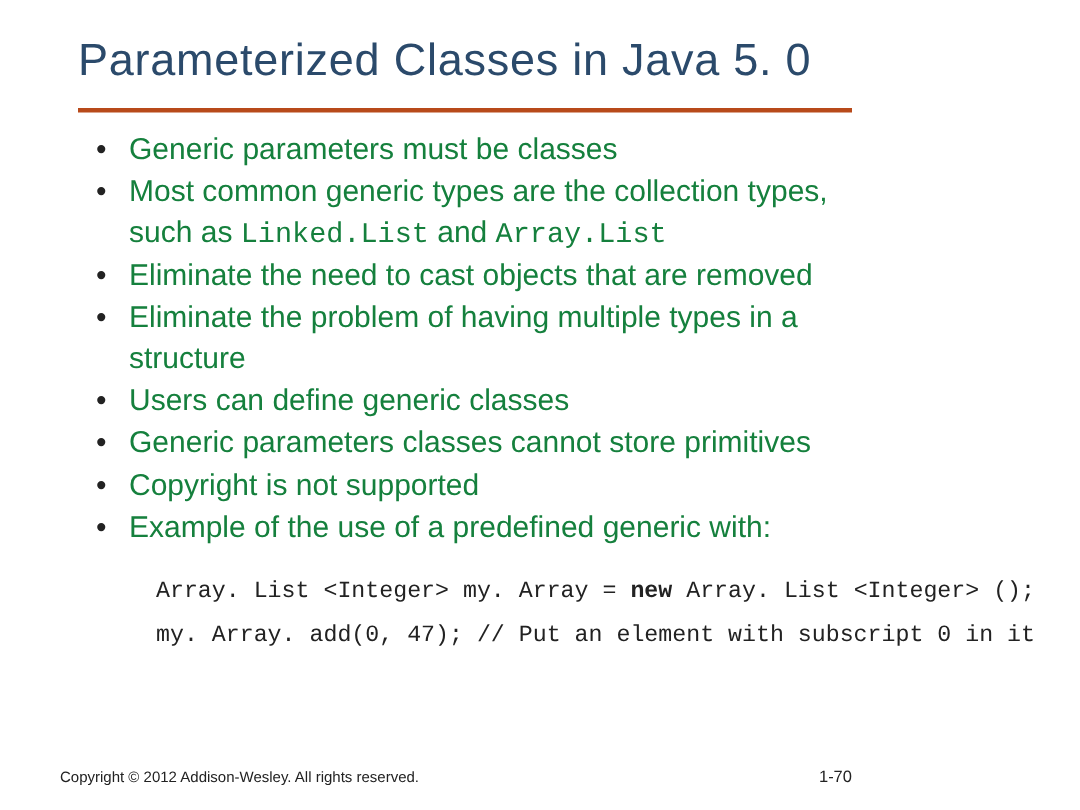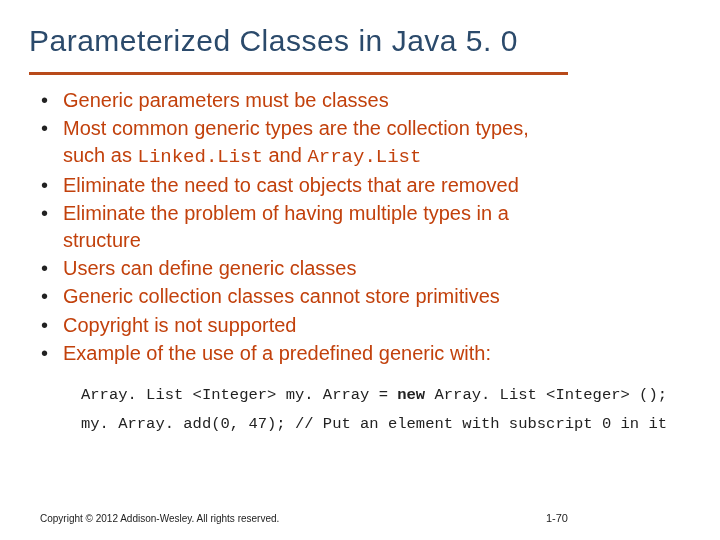--- a/index.html
+++ b/index.html
@@ -1,21 +1,21 @@
 <!DOCTYPE html>
 <html><head>
 <meta charset="utf-8">
 <style>
   * { margin: 0; padding: 0; box-sizing: border-box; }
   html, body { width: 720px; height: 540px; background: #fff; font-family: "Trebuchet MS", "Lucida Sans", Verdana, sans-serif; }
-  .slide { width: 608px; height: 540px; position: relative; padding: 24px 40px 0 29px; }
+  .slide { width: 608px; height: 540px; position: relative; padding: 24px 40px 0 52px; }
   .title { color: #2b4a6b; font-size: 30px; font-weight: 400; letter-spacing: 0.5px; margin-bottom: 14px; }
   .rule { border: none; border-top: 3px solid #b84a1a; margin-bottom: 12px; }
   .bullets { list-style: none; padding-left: 34px; }
-  .bullets li { color: #c2410c; font-size: 20px; line-height: 1.32; margin-bottom: 2px; position: relative; }
+  .bullets li { color: #15803d; font-size: 20px; line-height: 1.32; margin-bottom: 2px; position: relative; }
   .bullets li::before { content: "•"; position: absolute; left: -22px; color: #222; }
   .code-inline { font-family: Liberation Mono, monospace; font-size: 19px; }
   .codeblock { margin-top: 14px; padding-left: 52px; }
   .codeblock div { font-family: "Courier New", monospace; font-size: 15.5px; color: #222; line-height: 1.9; white-space: nowrap; }
   .codeblock .kw { font-weight: bold; }
   .footer { position: absolute; bottom: 16px; left: 40px; right: 40px; display: flex; justify-content: space-between; align-items: baseline; }
   .copyright { font-size: 10px; font-family: Arial, sans-serif; color: #222; }
   .pagenum { font-size: 11px; font-family: Arial, sans-serif; color: #222; }
 </style>
 </head>
@@ -23,21 +23,21 @@
 
 <div class="slide">
   <h1 class="title">Parameterized Classes in Java 5. 0</h1>
   <hr class="rule">
   <ul class="bullets">
     <li><span>Generic parameters must be classes</span></li>
     <li><span>Most common generic types are the collection types, such as </span><span class="code-inline">Linked.List</span><span> and </span><span class="code-inline">Array.List</span></li>
     <li><span>Eliminate the need to cast objects that are removed</span></li>
     <li><span>Eliminate the problem of having multiple types in a structure</span></li>
     <li><span>Users can define generic classes</span></li>
-    <li><span>Generic collection classes cannot store primitives</span></li>
+    <li><span>Generic parameters classes cannot store primitives</span></li>
     <li><span>Copyright is not supported</span></li>
     <li><span>Example of the use of a predefined generic with:</span></li>
   </ul>
   <div class="codeblock">
     <div><span>Array. List &lt;Integer&gt; my. Array = </span><span class="kw">new</span><span> Array. List &lt;Integer&gt; ();</span></div>
     <div>my. Array. add(0, 47);  // Put an element with subscript 0 in it</div>
   </div>
   <div class="footer">
     <span class="copyright">Copyright © 2012 Addison-Wesley. All rights reserved.</span>
     <span class="pagenum">1-70</span>

